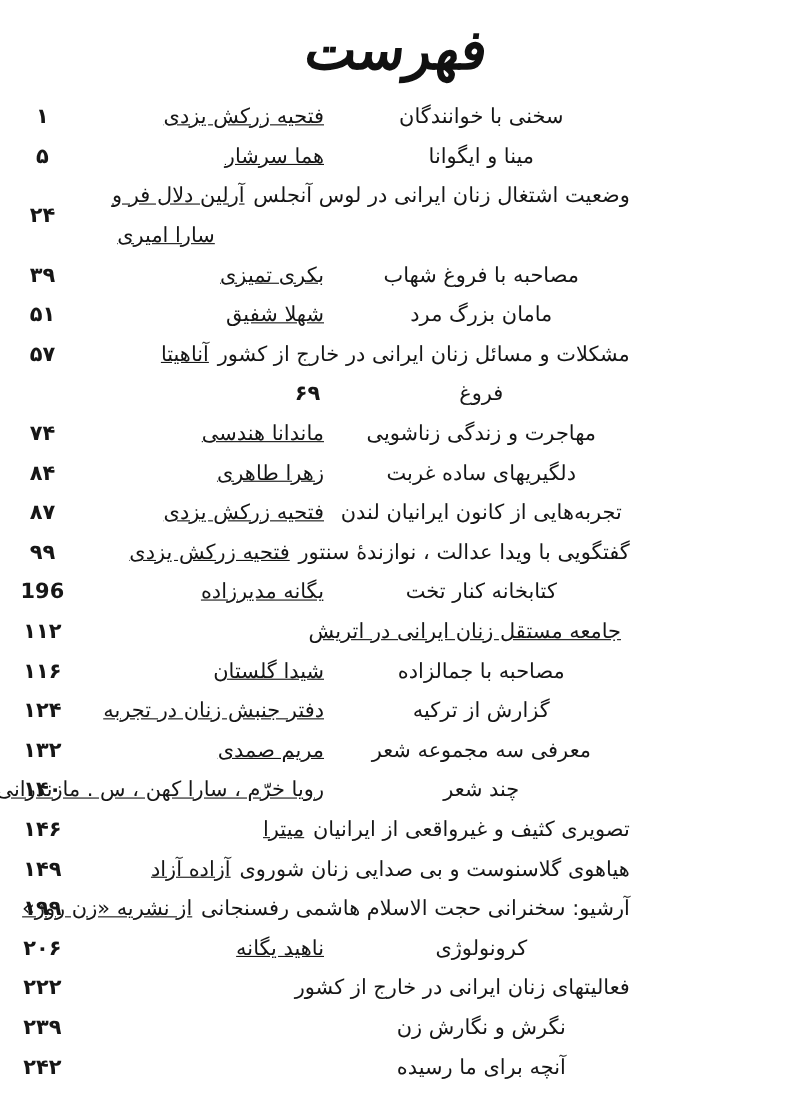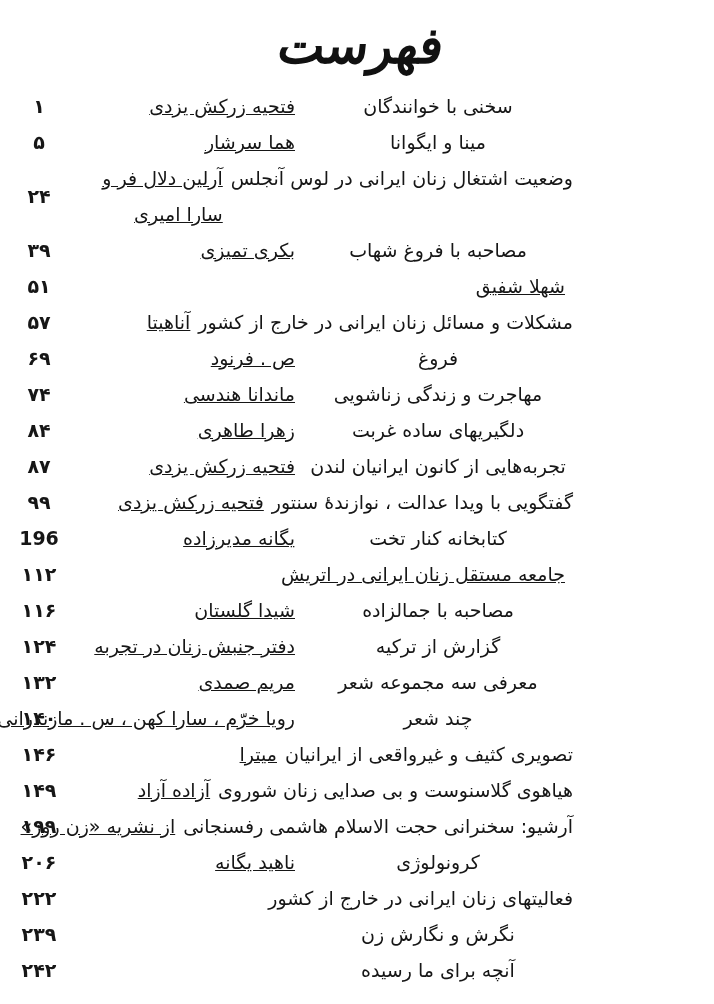--- a/index.html
+++ b/index.html
@@ -60,20 +60,21 @@
     padding-left: 0;
     padding-right: 8px;
     box-sizing: border-box;
   }
   .author-line {
     white-space: nowrap;
     text-decoration: underline;
   }
   .author-line.second {
     padding-left: 18px;
+    text-align: center;
   }
   .cell-page {
     flex: 0 0 46px;
     text-align: center;
     align-self: center;
     font-weight: bold;
     font-size: 19px;
   }
 </style>
 </head>
@@ -106,37 +107,35 @@
         <div class="cell-page">۲۴</div>
       </div>
       <div class="row">
         <div class="cell-title">مصاحبه با فروغ شهاب</div>
         <div class="cell-author">
           <div class="author-line">بکری تمیزی</div>
         </div>
         <div class="cell-page">۳۹</div>
       </div>
       <div class="row">
+        <div class="cell-title">مامان بزرگ مرد</div>
         <div class="cell-author">
           <div class="author-line">شهلا شفیق</div>
         </div>
         <div class="cell-page">۵۱</div>
       </div>
       <div class="row">
         <div class="cell-title">مشکلات و مسائل زنان ایرانی در خارج از کشور</div>
         <div class="cell-author">
           <div class="author-line">آناهیتا</div>
         </div>
         <div class="cell-page">۵۷</div>
       </div>
       <div class="row">
         <div class="cell-title">فروغ</div>
-        <div class="cell-author">
-          <div class="author-line">ص . فرنود</div>
-        </div>
         <div class="cell-page">۶۹</div>
       </div>
       <div class="row">
         <div class="cell-title">مهاجرت و زندگی زناشویی</div>
         <div class="cell-author">
           <div class="author-line">ماندانا هندسی</div>
         </div>
         <div class="cell-page">۷۴</div>
       </div>
       <div class="row">

